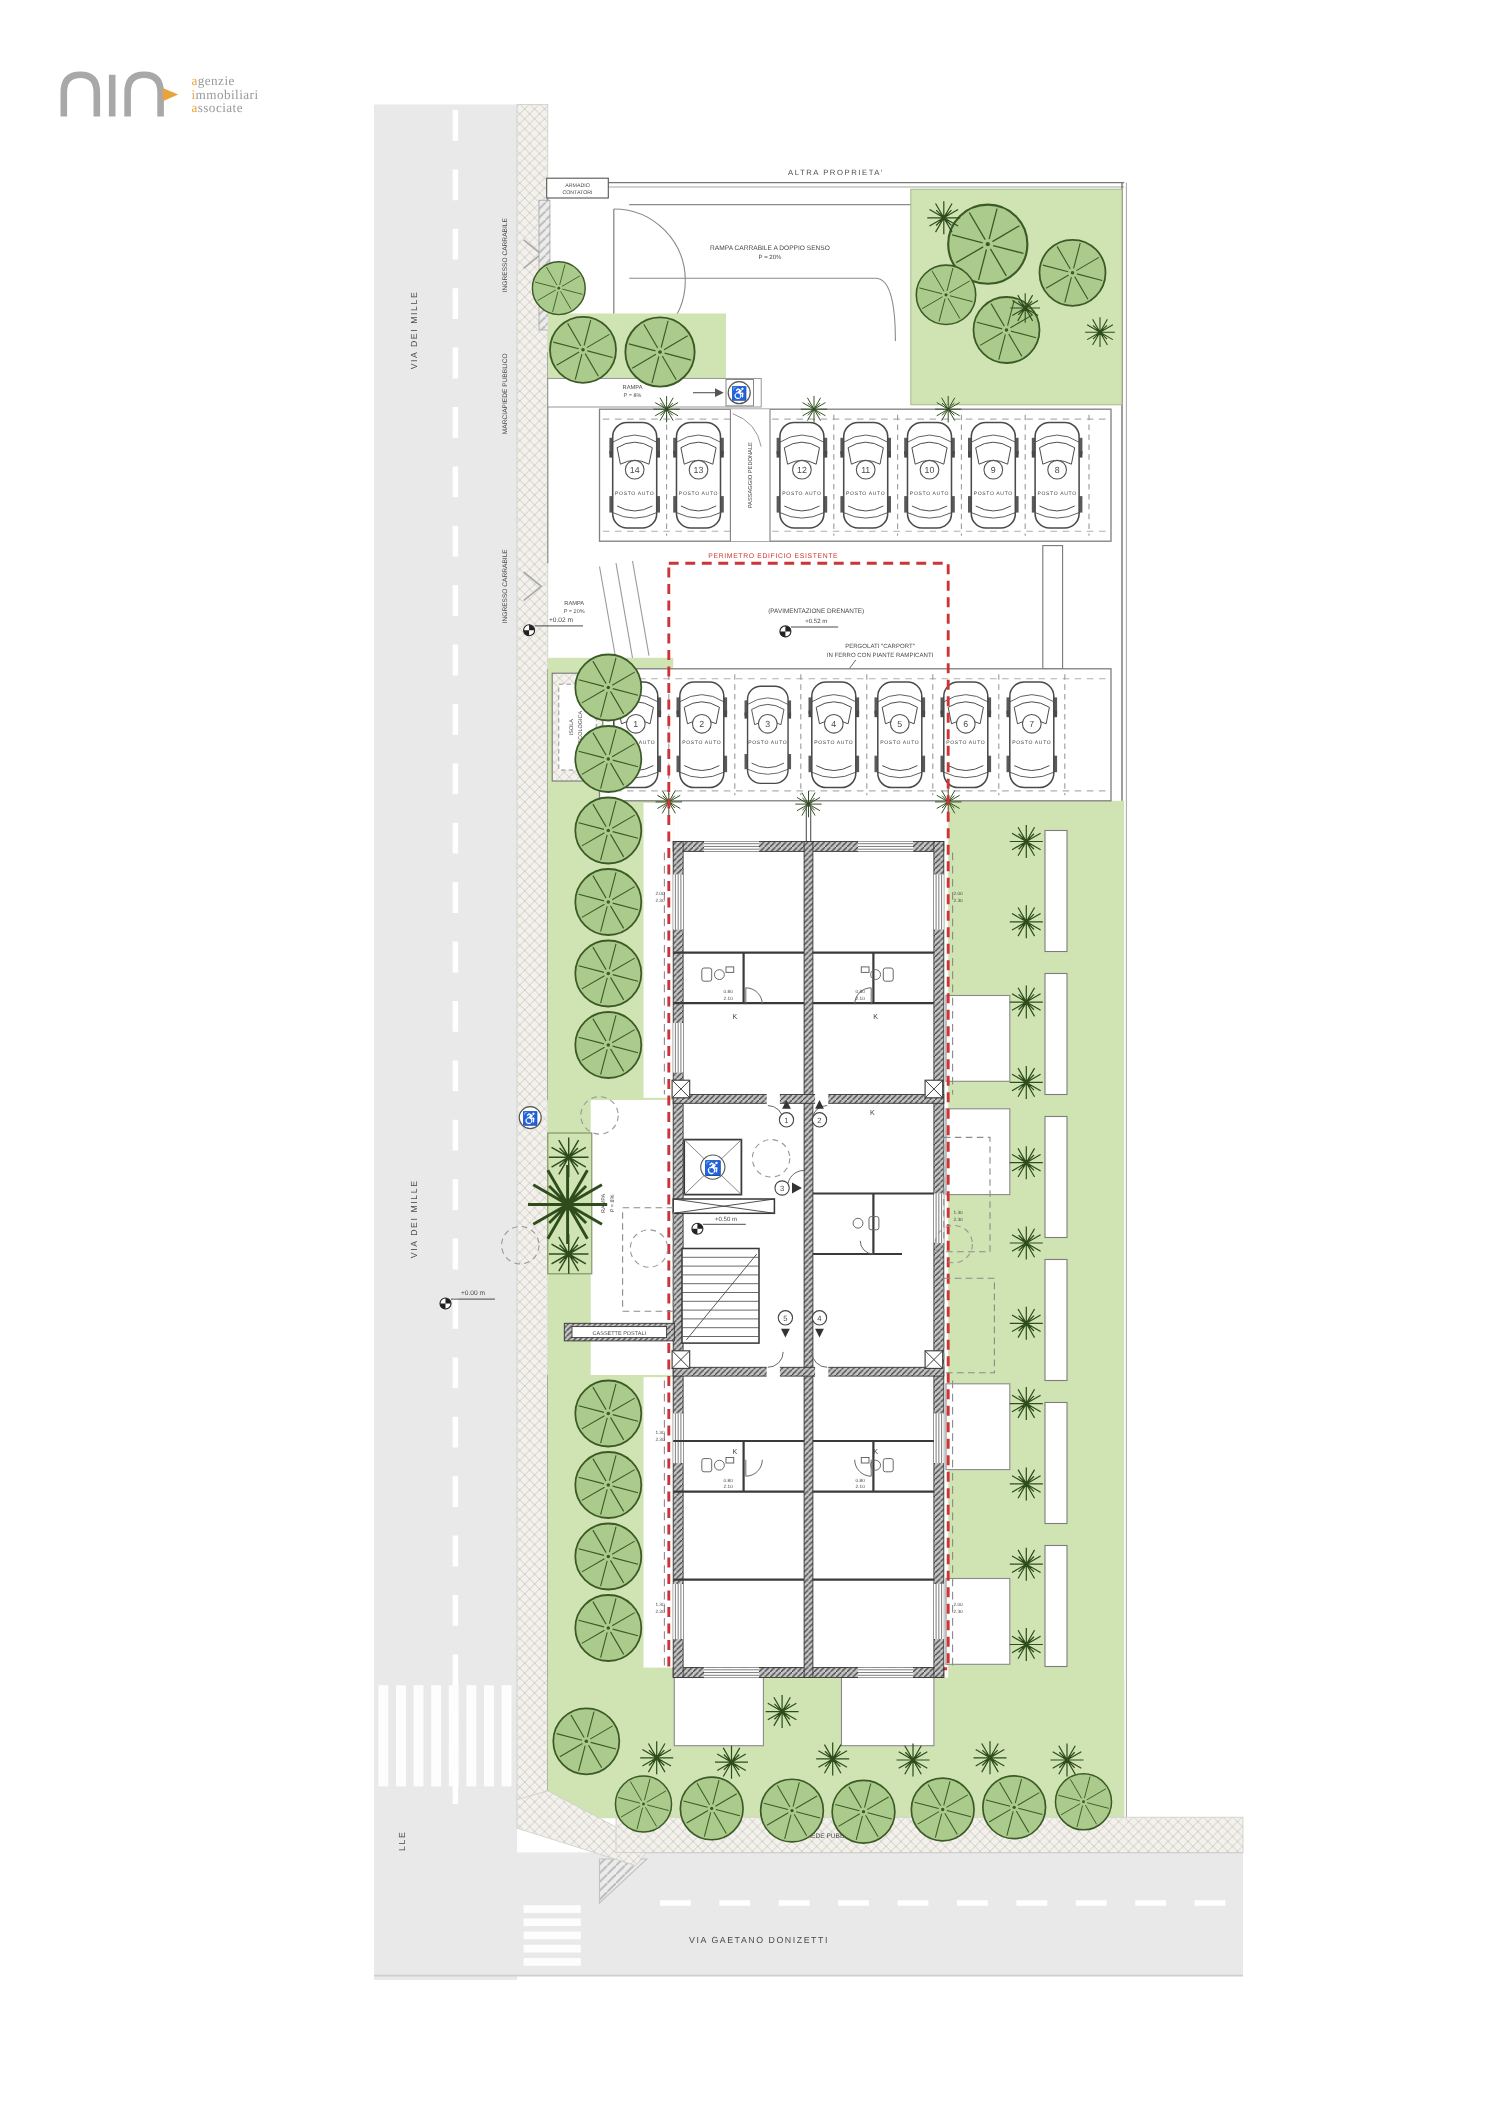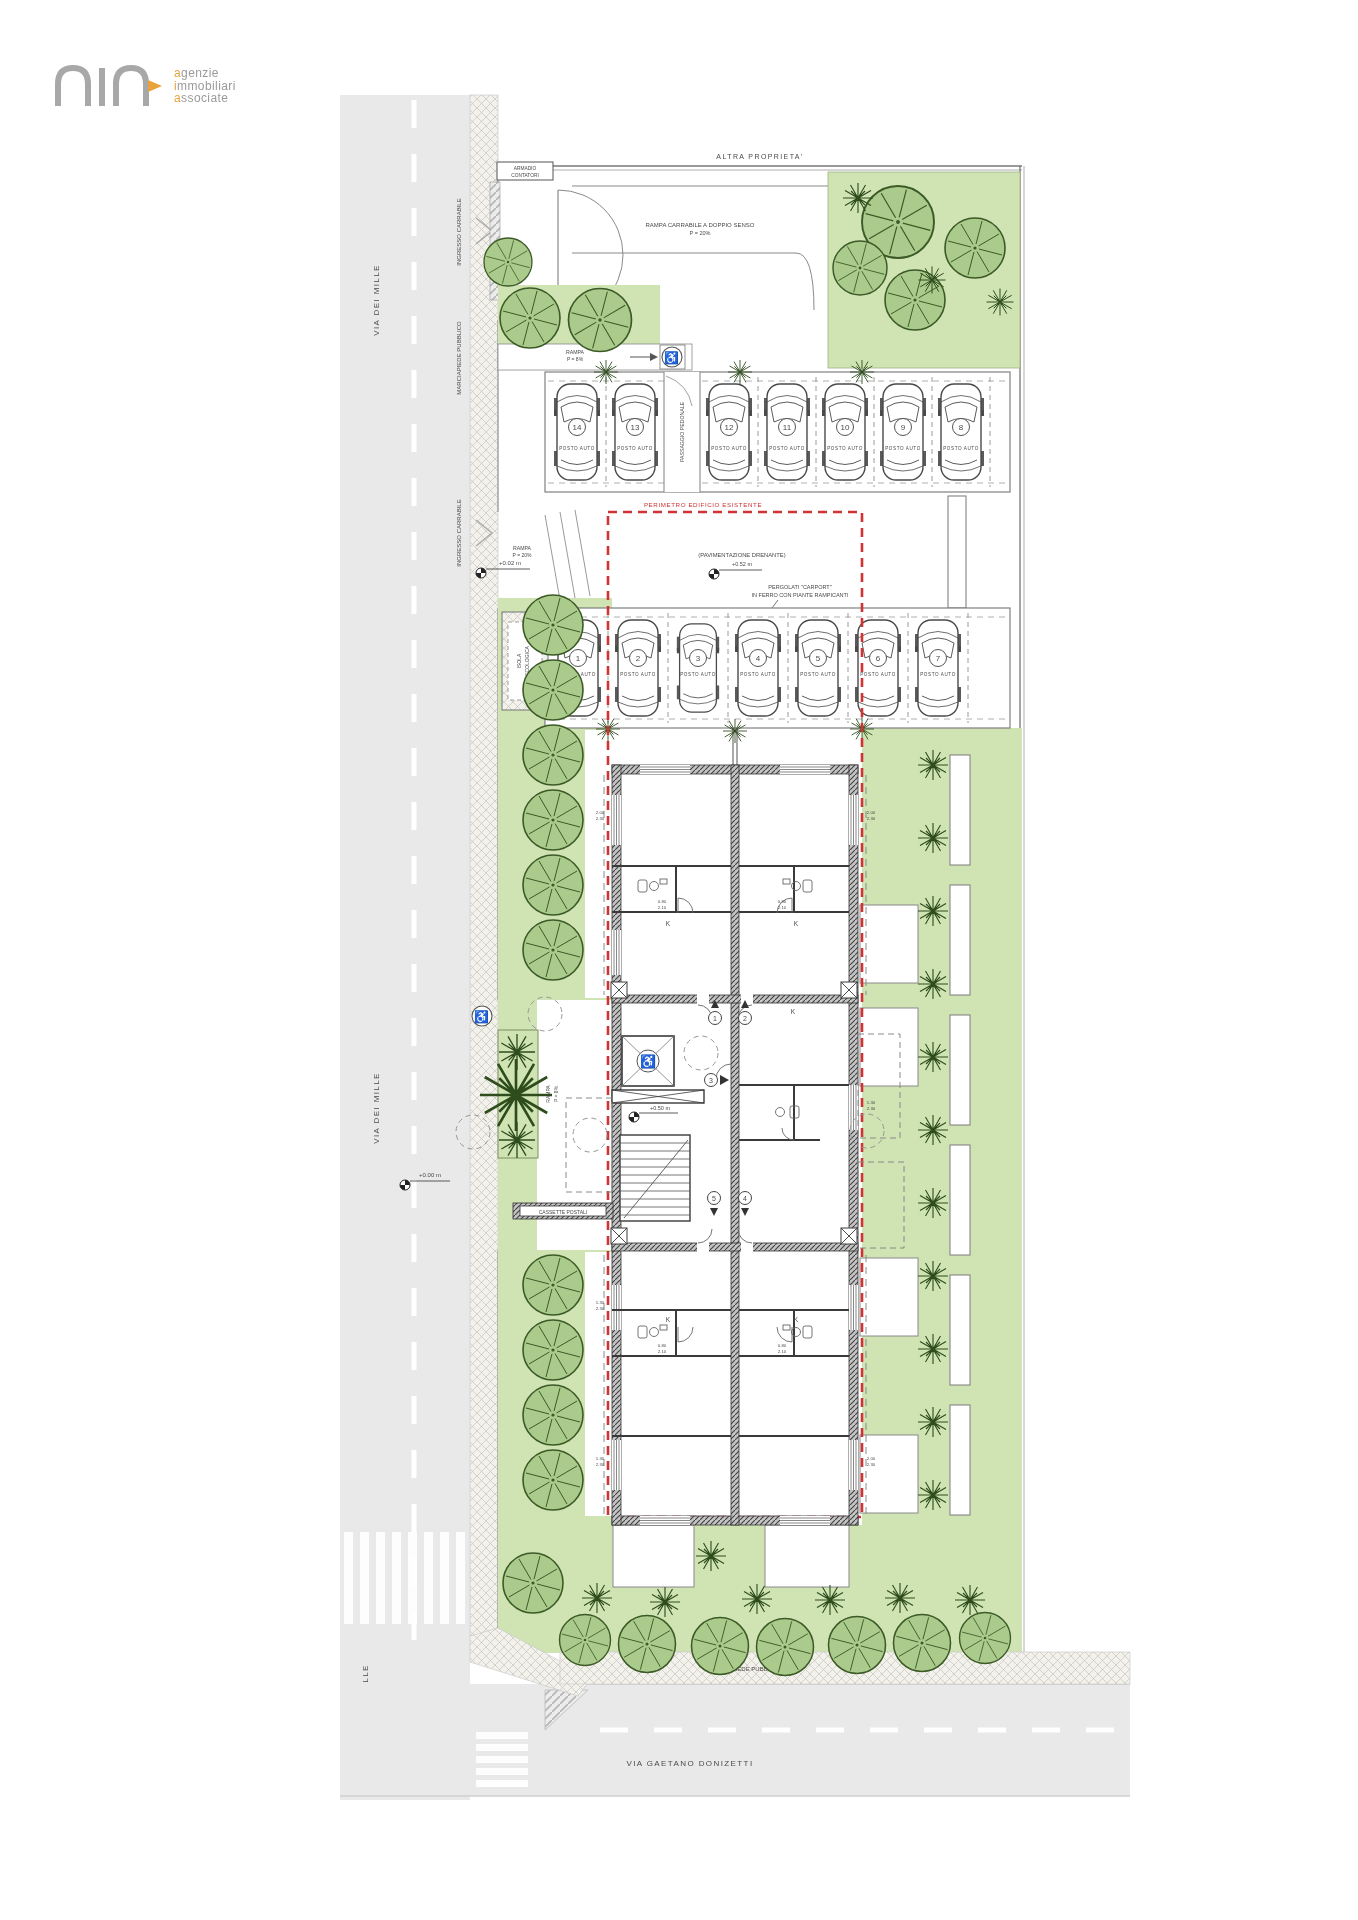--- a/index.html
+++ b/index.html
@@ -1,19 +1,19 @@
 <!DOCTYPE html>
 <html><head>
 <meta charset="utf-8">
 <style>
   html,body{margin:0;padding:0;background:#fff;}
   #page{position:relative;width:1358px;height:1920px;background:#fff;overflow:hidden;
         font-family:"Liberation Sans",sans-serif;}
   
-  .logo{position:absolute;left:52px;top:62px;display:flex;align-items:center;gap:10px;}
+  .logo{position:absolute;left:52px;top:62px;display:flex;align-items:center;gap:10px;font-family:Liberation Serif, serif;}
   .logo-text{font-size:12px;line-height:1.08;color:#9a9a9a;letter-spacing:.4px;}
   .logo-text .acc{color:#e8a33d;}
   svg text{font-family:"Liberation Sans",sans-serif;fill:#4a4a4a;}
   .ls1{letter-spacing:1.4px;}
   .ls05{letter-spacing:.6px;}
   .red{fill:#cf3333;}
 </style>
 </head>
 <body>
 

